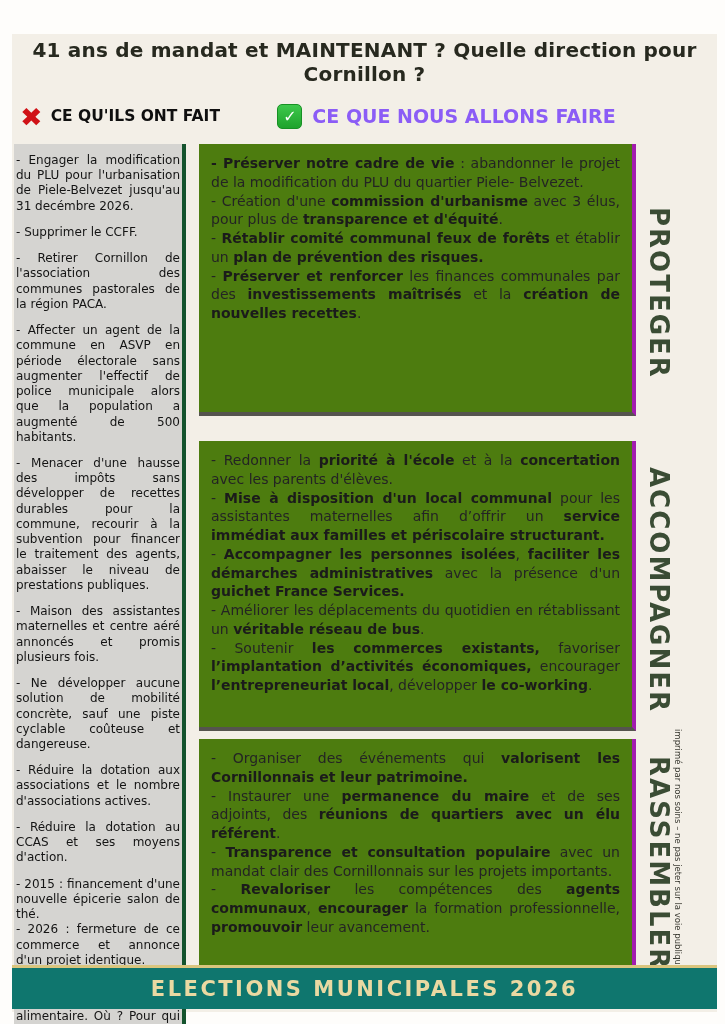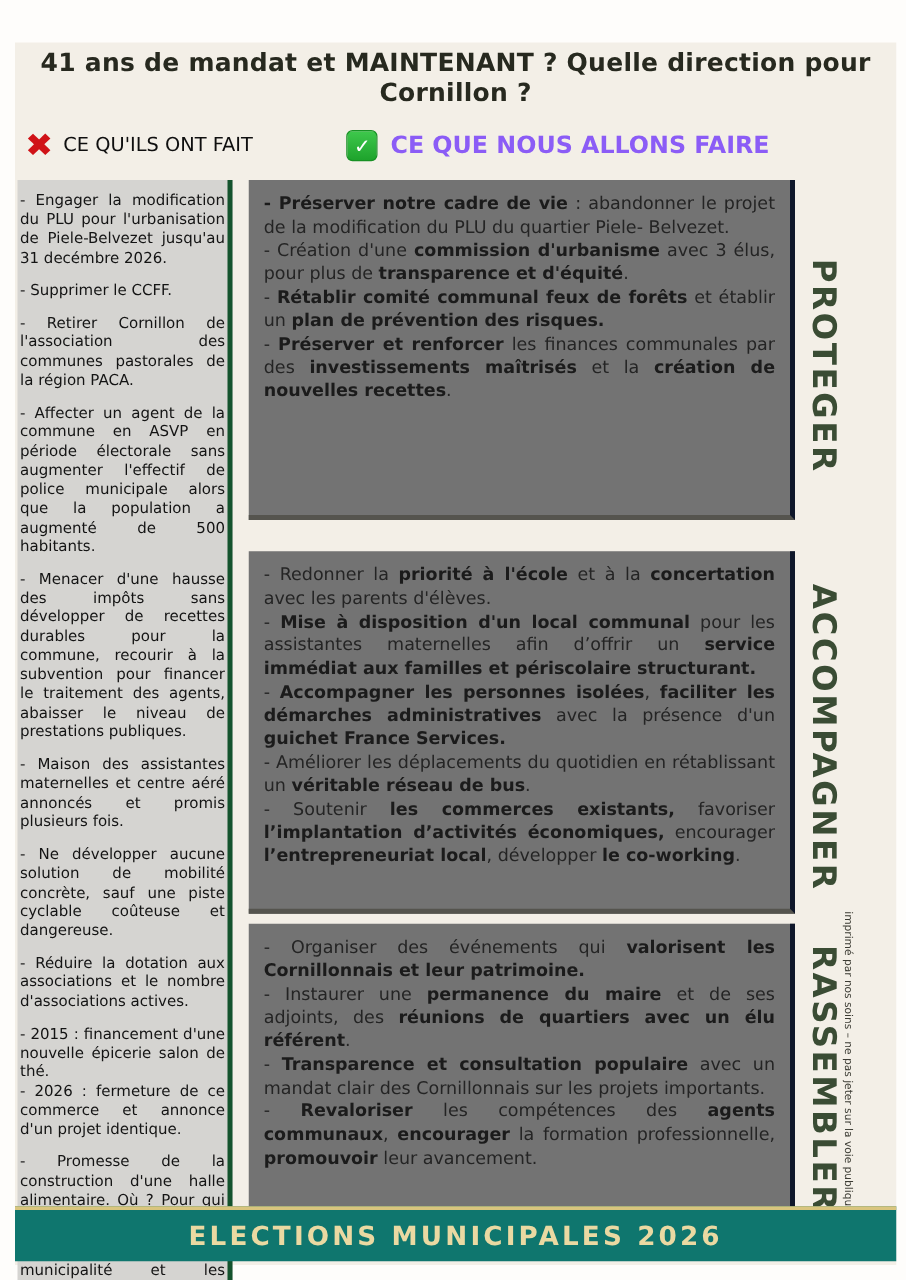--- a/index.html
+++ b/index.html
@@ -13,21 +13,21 @@
     position:absolute;left:12px;top:34px;width:705px;height:978px;
     background:#f3efe7;box-sizing:border-box;
   }
   .title{
     margin:0;padding-top:4px;text-align:center;
     font-size:20px;font-weight:700;color:#27291f;letter-spacing:.2px;
   }
   .headers{display:flex;align-items:center;margin-top:15px;height:30px;}
   .hdr-left{width:214px;display:flex;align-items:center;gap:8px;padding-left:8px;box-sizing:border-box;}
   .x-icon{color:#d01217;font-size:27px;font-weight:700;line-height:1;transform:scaleY(.95);}
-  .hdr-left-label{font-size:15.5px;font-weight:400;color:#0f0f0f;white-space:nowrap;}
+  .hdr-left-label{font-size:15.5px;font-weight:700;color:#0f0f0f;white-space:nowrap;}
   .hdr-right{flex:1;display:flex;align-items:center;justify-content:center;gap:10px;margin-right:50px;}
   .check-icon{
     width:23px;height:23px;flex:0 0 23px;
     background:linear-gradient(#3ec84c,#1ea32c);
     border:1px solid #179124;border-radius:5px;
     color:#fff;font-size:16px;font-weight:700;
     display:flex;align-items:center;justify-content:center;
   }
   .hdr-right-label{font-size:19px;font-weight:700;color:#8b5cf6;white-space:nowrap;}
 
@@ -37,22 +37,22 @@
     background:#d5d4d1;
     border-right:4px solid #14532d;border-bottom:4px solid #4d4d4a;
     padding:9px 2px;
     font-size:12px;line-height:1.27;color:#141414;text-align:justify;
   }
   .litem{margin:0 0 11px;white-space:pre-line;}
   .litem:last-child{margin-bottom:0;}
 
   .right-col{width:437px;margin-left:13px;box-sizing:border-box;}
   .pbox{
-    box-sizing:border-box;background:#737373;
-    border-right:4px solid #0f172a;border-bottom:4px solid #55544e;
+    box-sizing:border-box;background:#4d7c0f;
+    border-right:4px solid #a21caf;border-bottom:4px solid #55544e;
     padding:10px 12px;
     font-size:14px;line-height:1.34;color:#242424;text-align:justify;
   }
   .pbox p{margin:0;}
   .b{font-weight:700;color:#1b1b1b;}
   #pbox-0{min-height:272px;margin-bottom:25px;}
   #pbox-1{min-height:290px;margin-bottom:8px;}
   #pbox-2{min-height:249px;}
 
   .rail{width:45px;position:relative;display:flex;flex-direction:column;flex:0 0 45px;}
@@ -103,20 +103,21 @@
       <div class="left-box">
 
       <p class="litem">- Engager la modification du PLU pour l'urbanisation de Piele-Belvezet jusqu'au 31 decémbre 2026.</p>
           <p class="litem">- Supprimer le CCFF.</p>
           <p class="litem">- Retirer Cornillon de l'association des communes pastorales de la région PACA.</p>
           <p class="litem">- Affecter un agent de la commune en ASVP en période électorale sans augmenter l'effectif de police municipale alors que la population a augmenté de 500 habitants.</p>
           <p class="litem">- Menacer d'une hausse des impôts sans développer de recettes durables pour la commune, recourir à la subvention pour financer le traitement des agents, abaisser le niveau de prestations publiques.</p>
           <p class="litem">- Maison des assistantes maternelles et centre aéré annoncés et promis plusieurs fois.</p>
           <p class="litem">- Ne développer aucune solution de mobilité concrète, sauf une piste cyclable coûteuse et dangereuse.</p>
           <p class="litem">- Réduire la dotation aux associations et le nombre d'associations actives.</p>
+          <p class="litem">- Réduire la dotation au CCAS et ses moyens d'action.</p>
           <p class="litem">- 2015 : financement d'une nouvelle épicerie salon de thé.
 - 2026 : fermeture de ce commerce et annonce d'un projet identique.</p>
           <p class="litem">- Promesse de la construction d'une halle alimentaire. Où ? Pour qui ? Pour quoi ?</p>
           <p class="litem">- Affaiblir les liens entre la municipalité et les habitants faute de concertation et de disponibilité.</p>
         </div>
 
       <div class="right-col">
         <div class="pbox" id="pbox-0">
             <p><span class="b">- Préserver notre cadre de vie</span><span> : abandonner le projet de la modification du PLU du quartier Piele- Belvezet.</span></p>
             <p><span>- Création d'une </span><span class="b">commission d'urbanisme</span><span> avec 3 élus, pour plus de </span><span class="b">transparence et d'équité</span><span>.</span></p>

